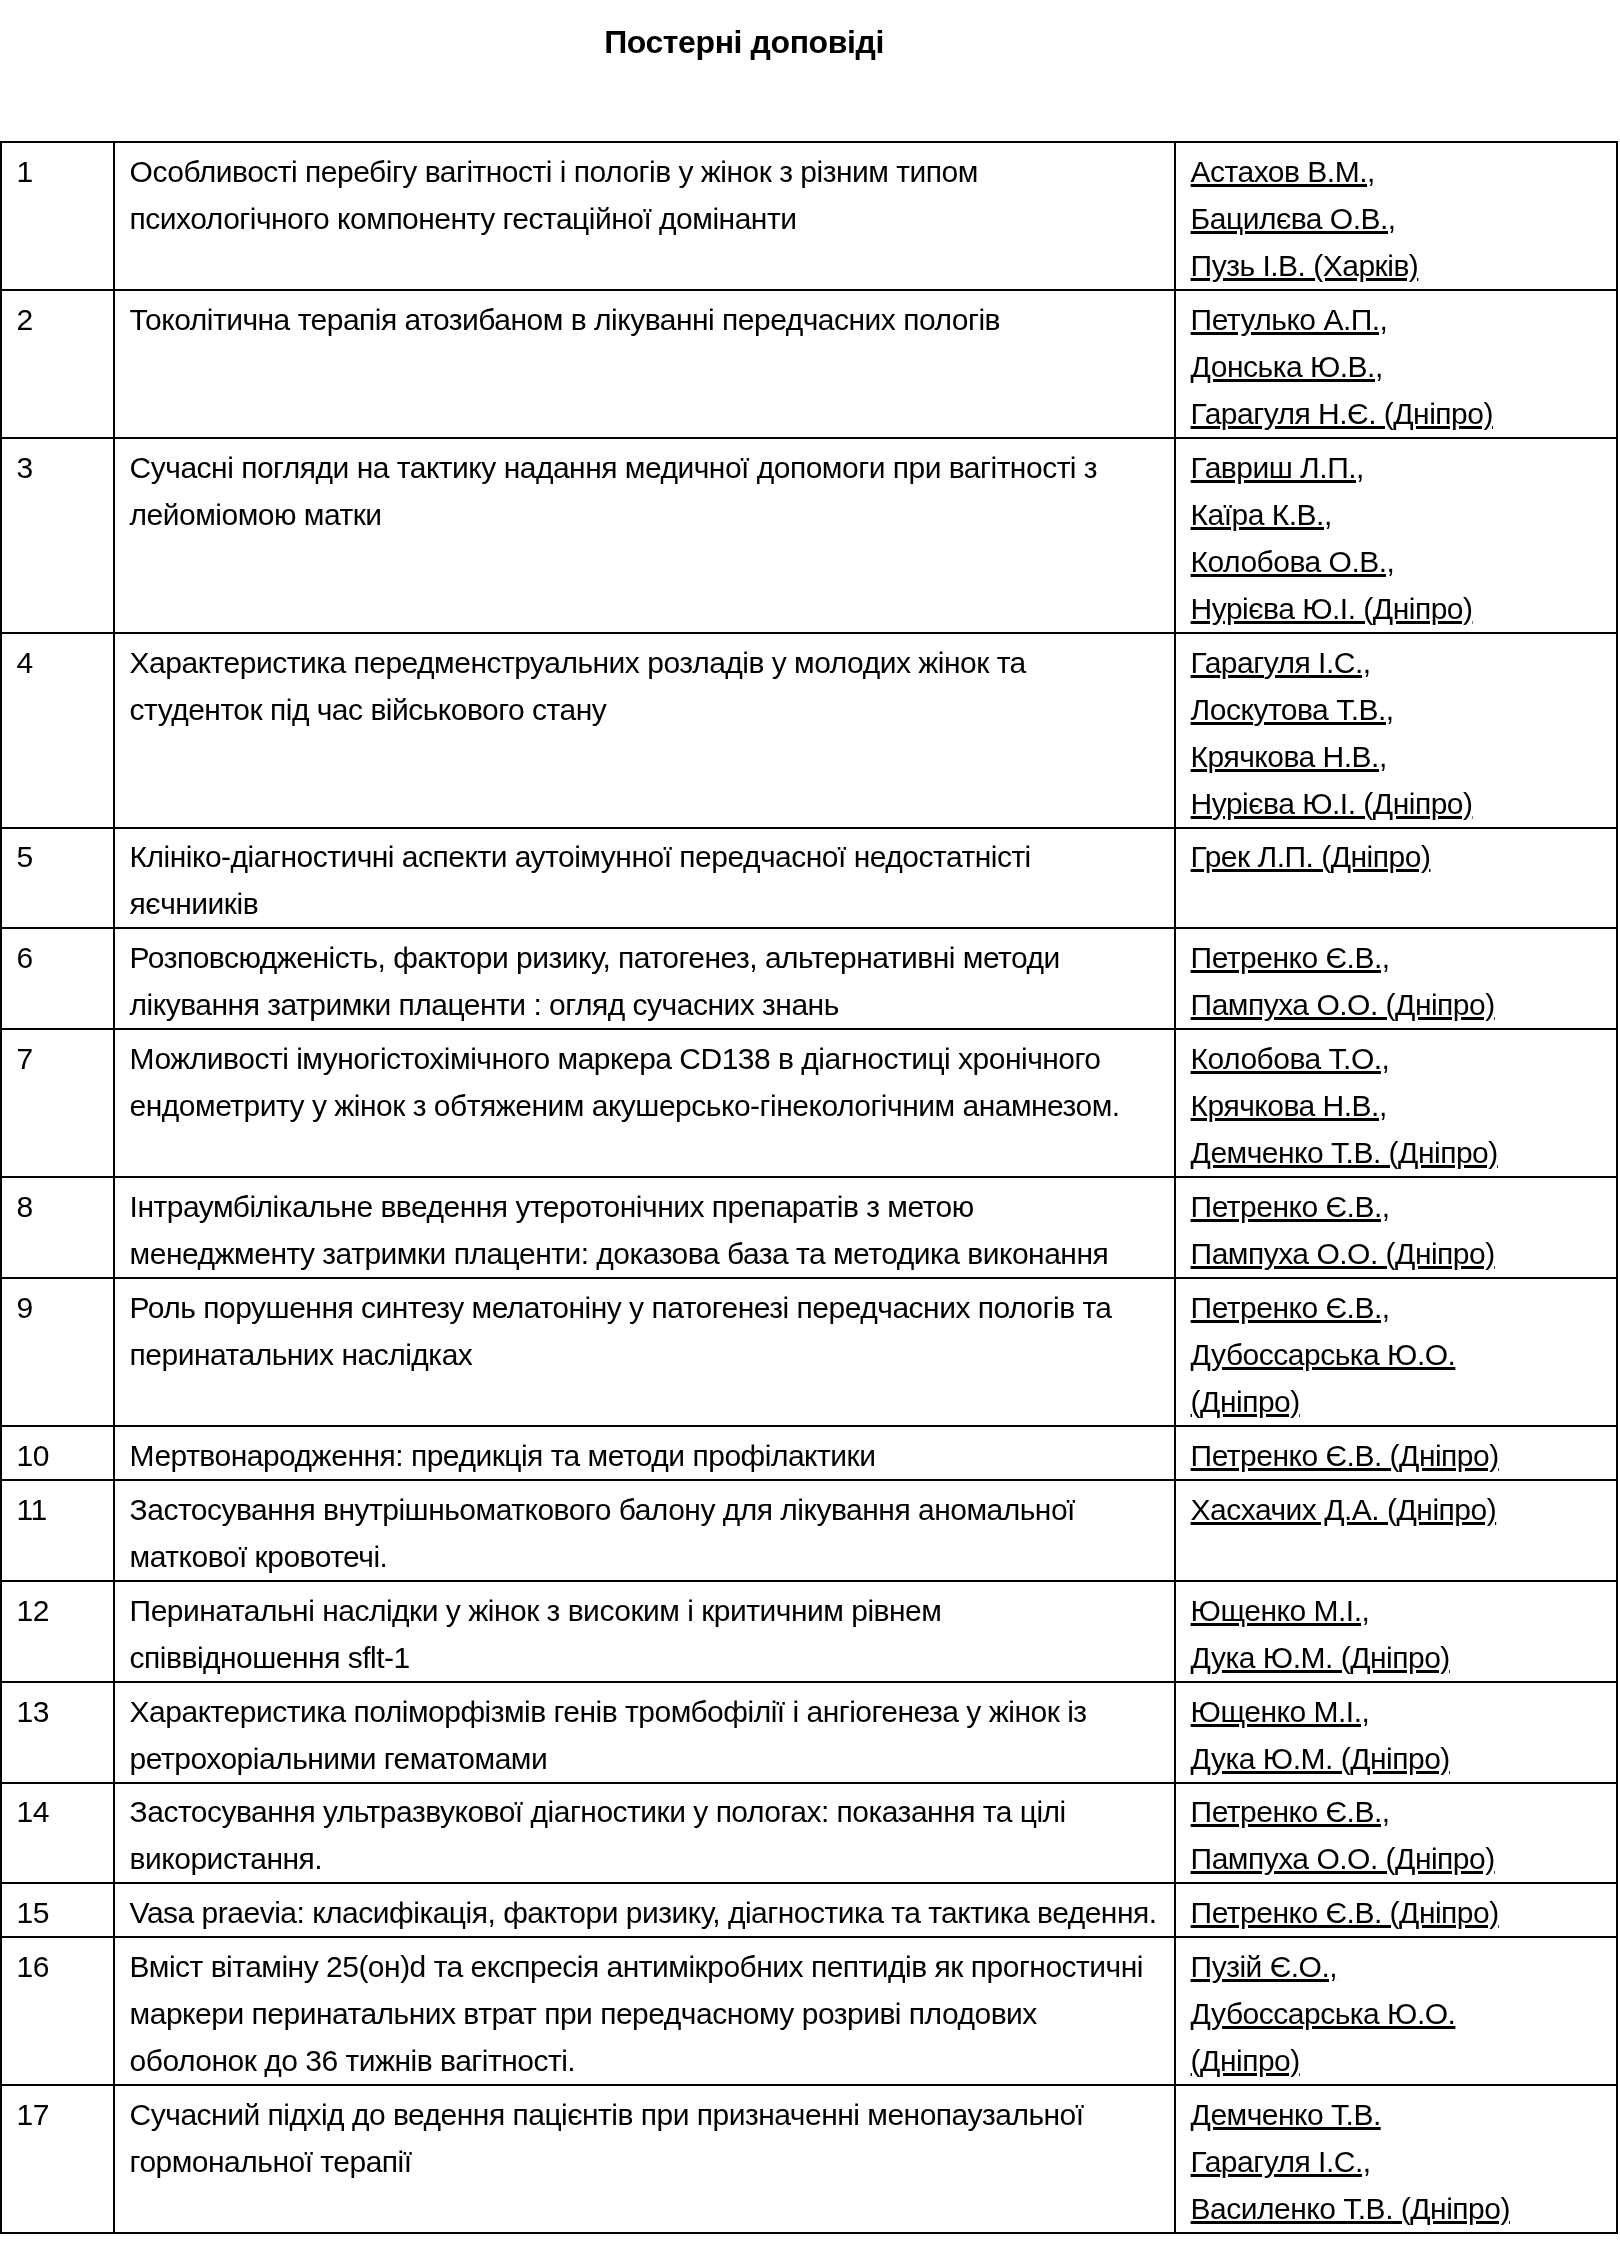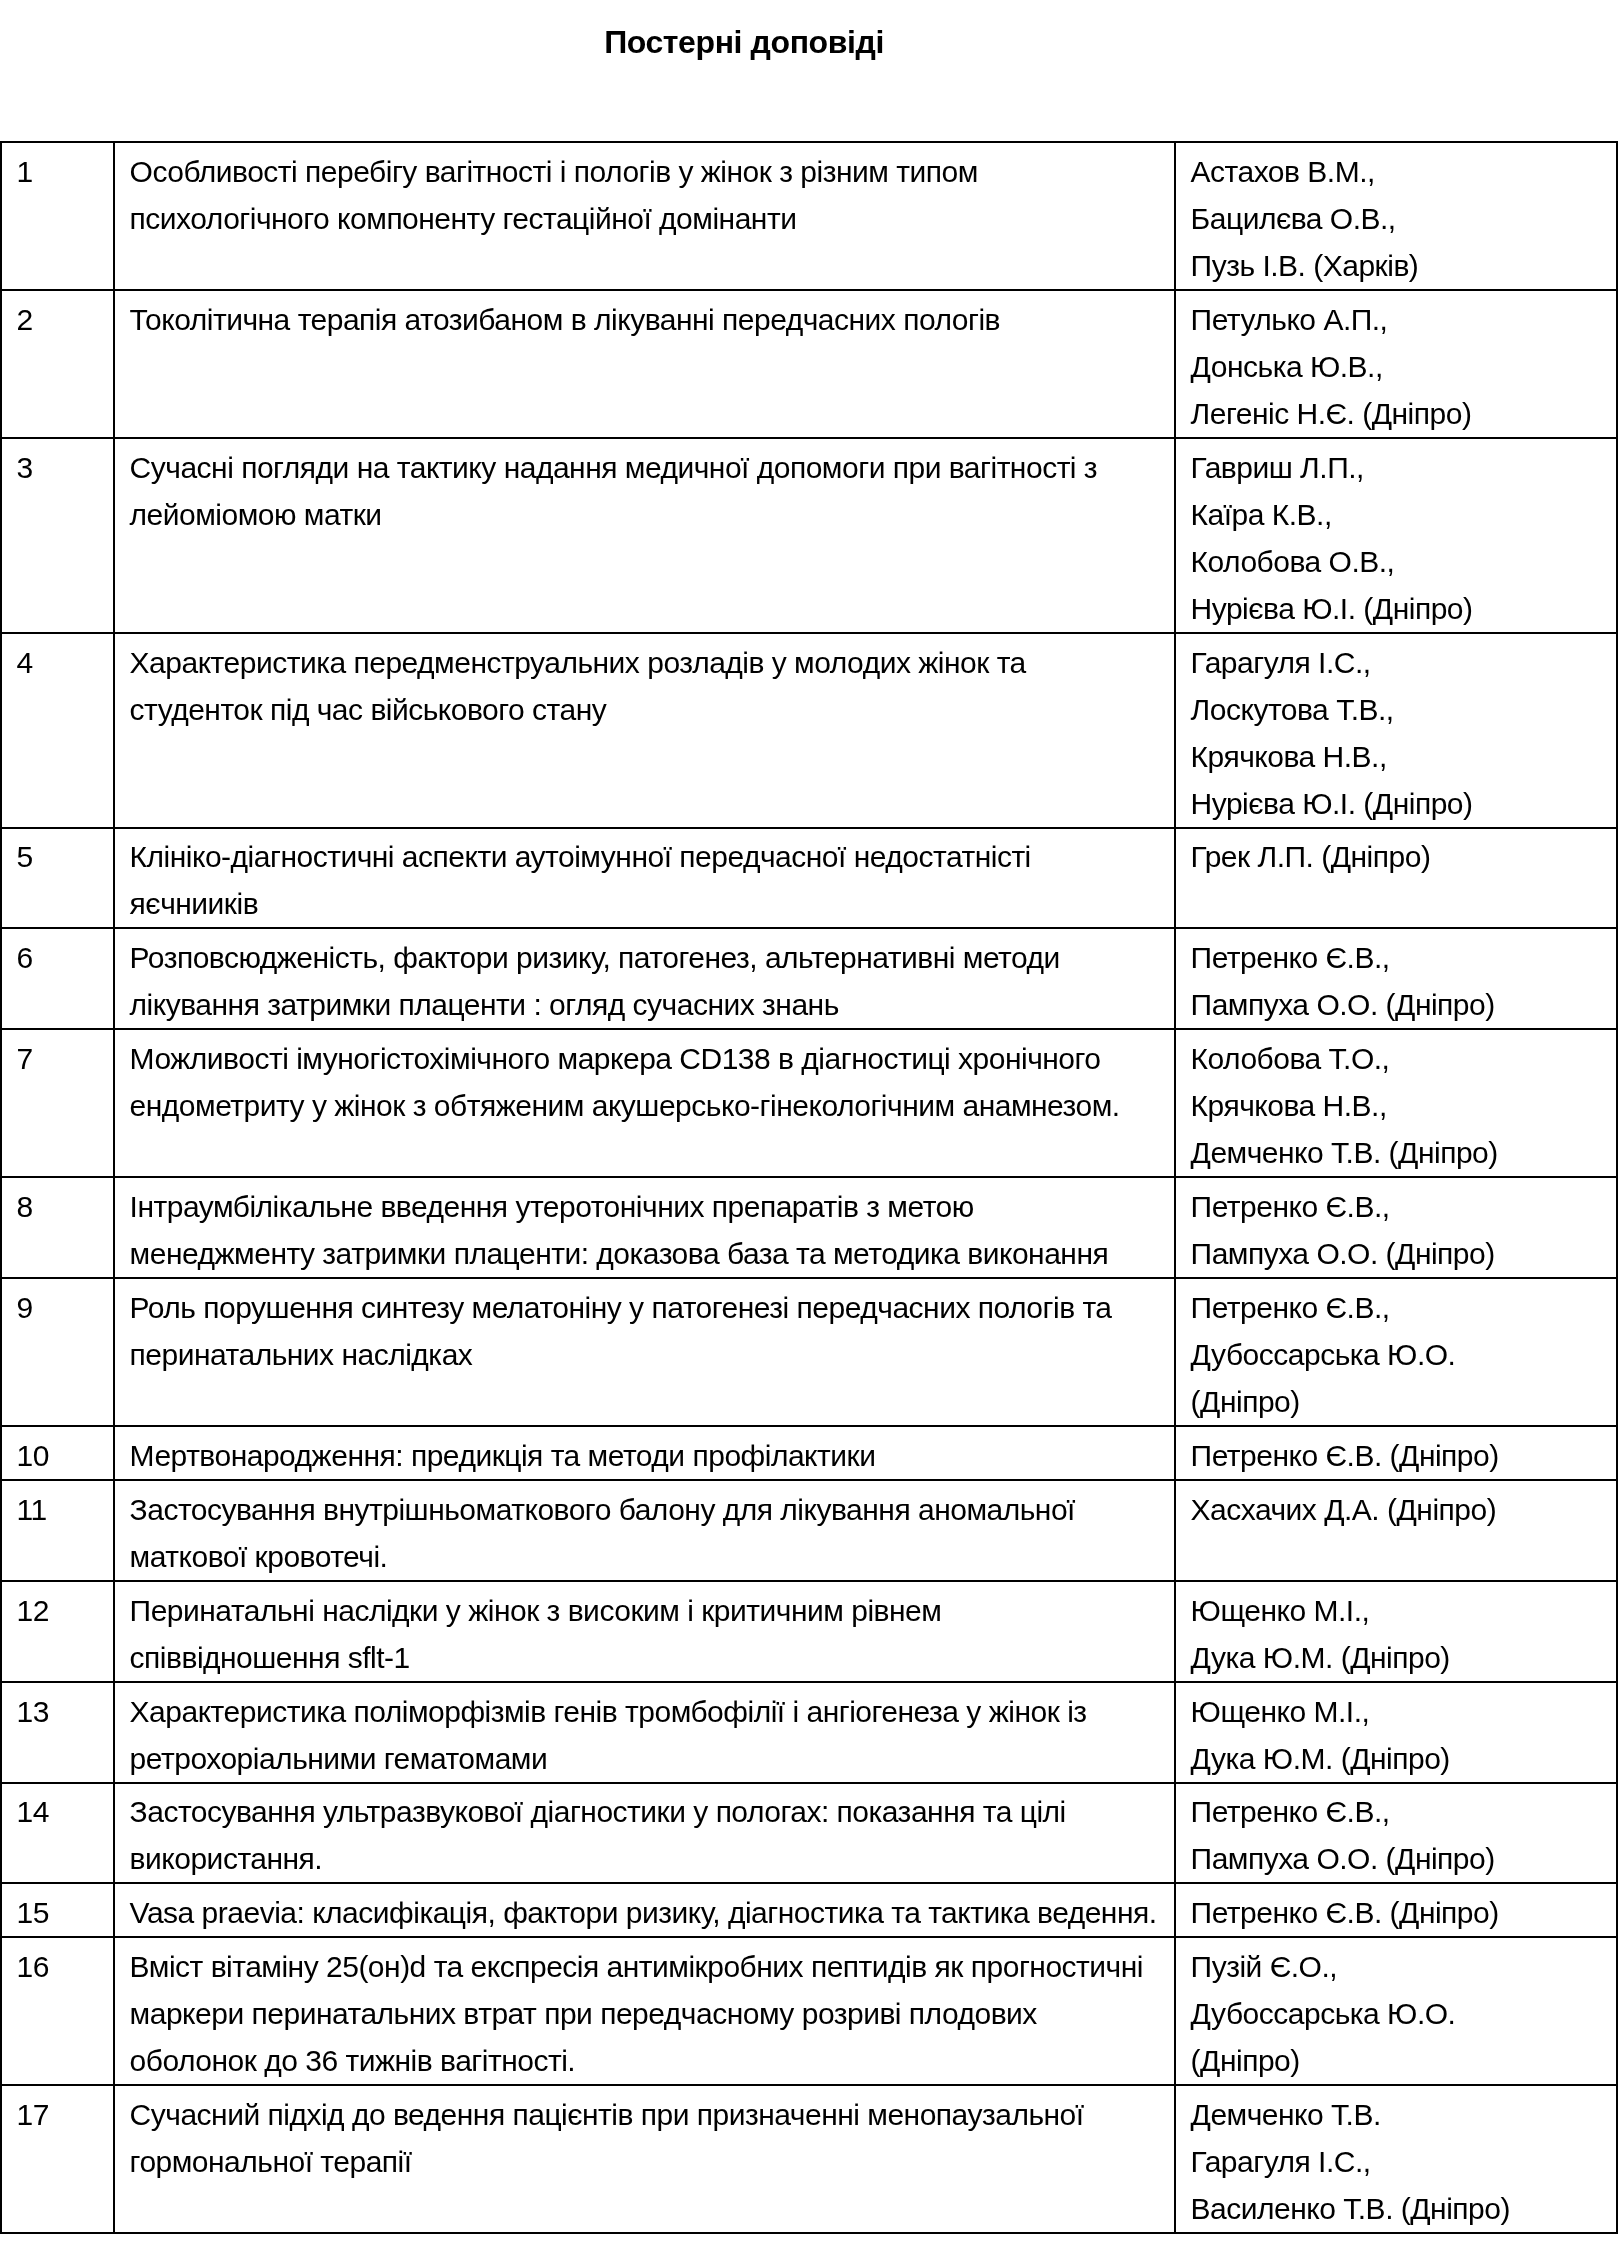--- a/index.html
+++ b/index.html
@@ -38,21 +38,21 @@
       vertical-align: top;
       padding: 4.9px 14.6px 0 14.6px;
       word-wrap: break-word;
     }
     col.c-num { width: 113px; }
     col.c-title { width: 1061px; }
     col.c-auth { width: 442px; }
     td.num { padding-left: 14.6px; padding-right: 3.2px; }
     td.title-cell { padding-left: 18px; padding-right: 11.3px; }
     td.authors { padding-left: 13px; padding-right: 4.9px; }
-    .author-line { display: block; white-space: nowrap; }
+    .author-line { display: block; white-space: nowrap; text-decoration: underline; }
   </style>
 </head>
 <body>
 
 <div class="title">Постерні доповіді</div>
 
 <table class="posters">
   <colgroup>
     <col class="c-num">
     <col class="c-title">
@@ -67,21 +67,21 @@
           <span class="author-line">Бацилєва О.В.,</span>
           <span class="author-line">Пузь І.В. (Харків)</span>
         </td>
       </tr>
       <tr>
         <td class="num">2</td>
         <td class="title-cell">Токолітична терапія атозибаном в лікуванні передчасних пологів</td>
         <td class="authors">
           <span class="author-line">Петулько А.П.,</span>
           <span class="author-line">Донська Ю.В.,</span>
-          <span class="author-line">Легеніс Н.Є. (Дніпро)</span>
+          <span class="author-line">Гарагуля Н.Є. (Дніпро)</span>
         </td>
       </tr>
       <tr>
         <td class="num">3</td>
         <td class="title-cell">Сучасні погляди на тактику надання медичної допомоги при вагітності з лейоміомою матки</td>
         <td class="authors">
           <span class="author-line">Гавриш Л.П.,</span>
           <span class="author-line">Каїра К.В.,</span>
           <span class="author-line">Колобова О.В.,</span>
           <span class="author-line">Нурієва Ю.І. (Дніпро)</span>

